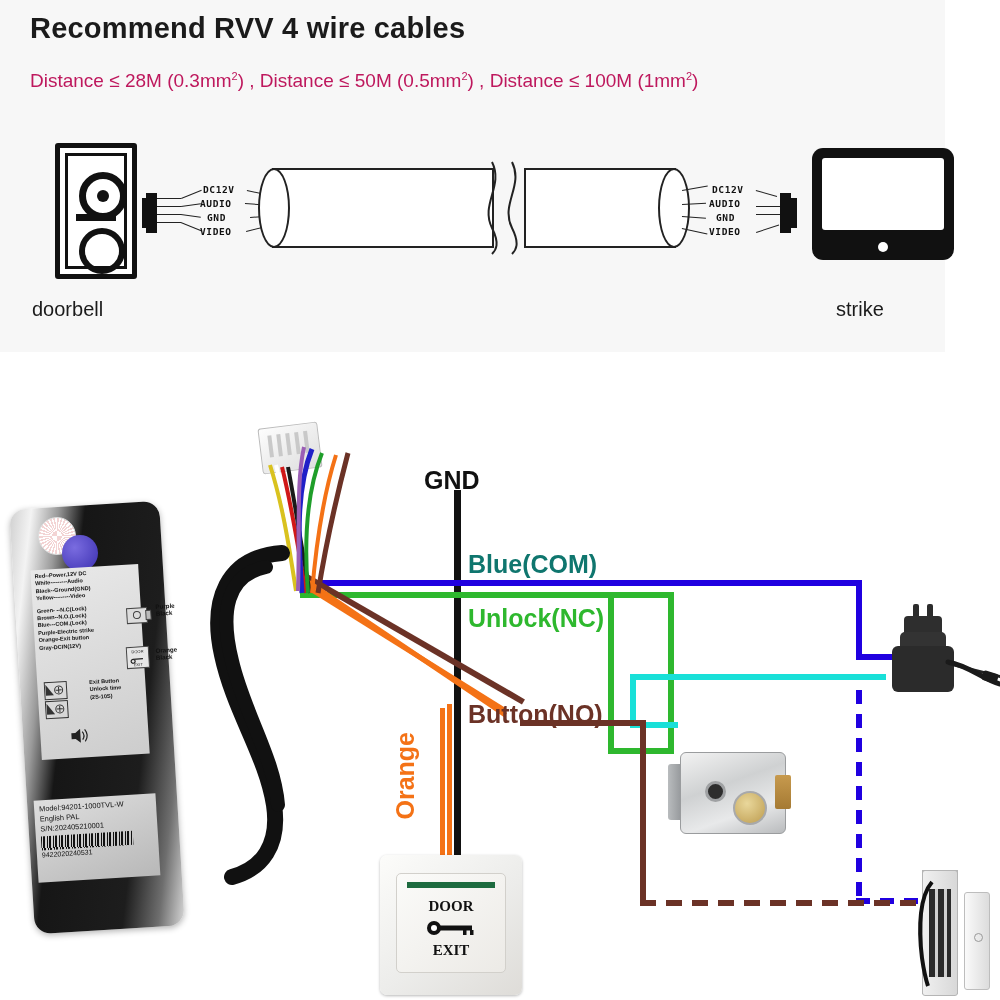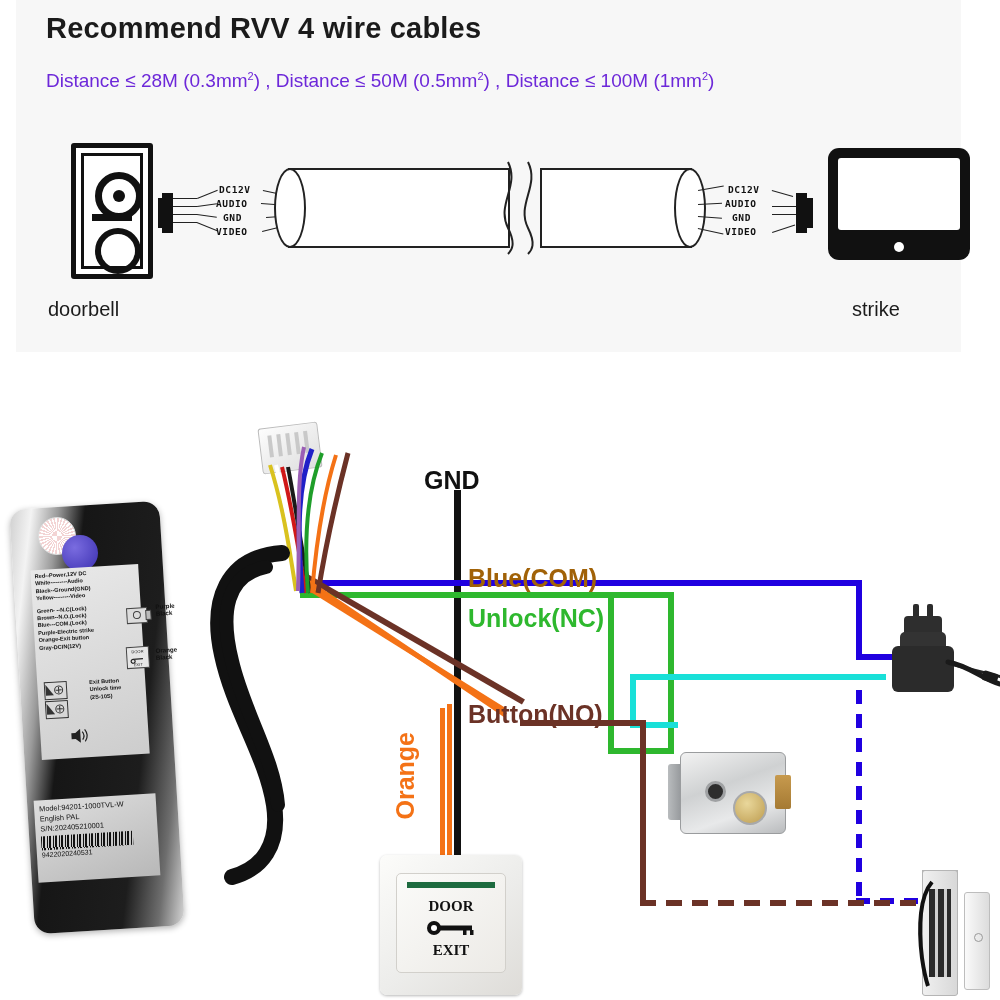--- a/index.html
+++ b/index.html
@@ -4,31 +4,31 @@
 <style>
   html,body{margin:0;padding:0;}
   body{
     width:1000px;height:1000px;
     background:#ffffff;
     font-family:"Liberation Sans",sans-serif;
     overflow:hidden;
     position:relative;
   }
   .panel-top{
-    position:absolute;left:16px;top:0;width:945px;height:352px;
+    position:absolute;left:0;top:0;width:945px;height:352px;
     background:#f7f7f7;
   }
   .title{
     position:absolute;left:30px;top:12px;
     font-size:29px;font-weight:bold;color:#1b1b1b;
     letter-spacing:.2px;
   }
   .subtitle{
     position:absolute;left:30px;top:70px;
-    font-size:19px;color:#6d28d9;white-space:nowrap;
+    font-size:19px;color:#be185d;white-space:nowrap;
   }
   .subtitle sup{font-size:11px;vertical-align:super;}
 
   
   .doorbell-ico{
     position:absolute;left:55px;top:143px;width:72px;height:126px;
     border:5px solid #111;background:#fff;border-radius:3px;
   }
   .db-in{position:absolute;left:5px;top:5px;right:5px;bottom:5px;border:3px solid #111;}
   .db-cam{position:absolute;left:50%;top:24px;margin-left:-17px;width:34px;height:34px;border:7px solid #111;border-radius:50%;background:#fff;}
@@ -236,21 +236,21 @@
   <div class="seg" style="left:520px;top:368px;width:126px;height:6px;background:#6b3226;"></div>
   <div class="seg" style="left:640px;top:368px;width:6px;height:186px;background:#6b3226;"></div>
   <div class="seg" style="left:640px;top:548px;width:296px;height:6px;background:repeating-linear-gradient(90deg,#6b3226 0 16px,transparent 16px 26px);"></div>
 
   <div class="seg" style="left:300px;top:222px;width:248px;height:5px;background:#f47216;transform:rotate(34deg);transform-origin:0 50%;"></div>
   <div class="seg" style="left:440px;top:356px;width:5px;height:158px;background:#f47216;"></div>
   <div class="seg" style="left:300px;top:228px;width:240px;height:5px;background:#f47216;transform:rotate(32deg);transform-origin:0 50%;"></div>
   <div class="seg" style="left:447px;top:352px;width:5px;height:162px;background:#f47216;"></div>
 
   <span class="lbl" style="left:424px;top:114px;font-size:25px;color:#111;">GND</span>
-  <span class="lbl" style="left:468px;top:212px;font-size:25px;color:#a16207;">Blue(COM)</span>
+  <span class="lbl" style="left:468px;top:198px;font-size:25px;color:#0f766e;">Blue(COM)</span>
   <span class="lbl" style="left:468px;top:252px;font-size:25px;color:#2eb82e;">Unlock(NC)</span>
   <span class="lbl" style="left:468px;top:348px;font-size:25px;color:#6b3226;">Button(NO)</span>
   <span class="lbl" style="left:391px;top:380px;font-size:25px;color:#f47216;writing-mode:vertical-rl;transform:rotate(180deg);">Orange</span>
 </div>
 
 <div class="harness">
   <div class="jst">
     <div class="jst-slot" style="left:8px;"></div>
     <div class="jst-slot" style="left:17px;"></div>
     <div class="jst-slot" style="left:26px;"></div>

